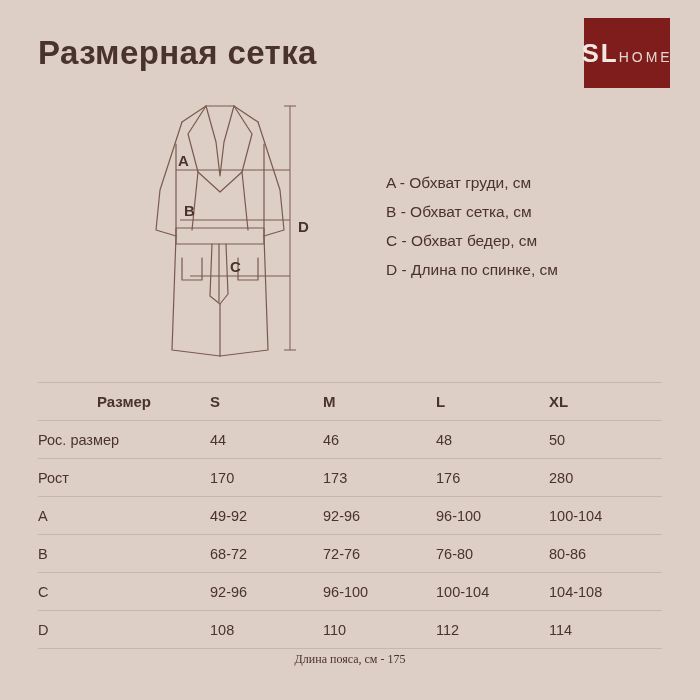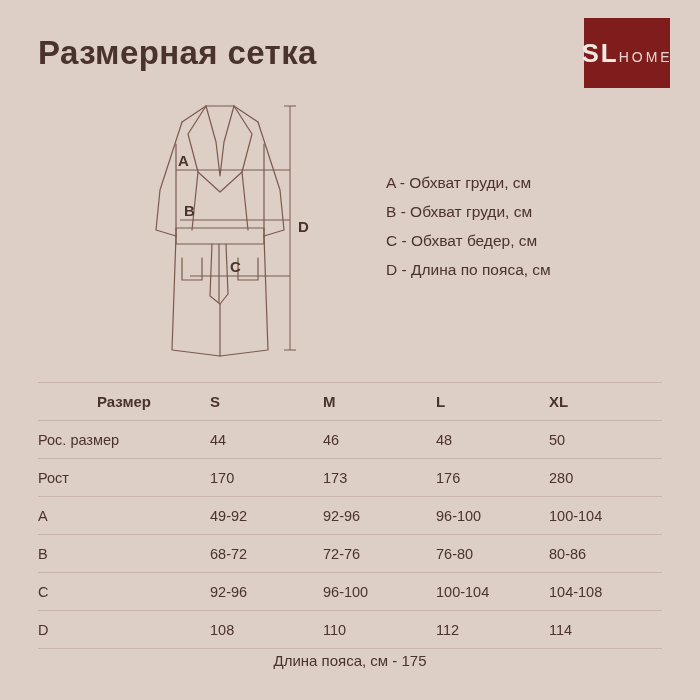--- a/index.html
+++ b/index.html
@@ -114,22 +114,23 @@
   }
   .col {
     width: 113px;
   }
   .footnote {
     position: absolute;
     left: 0;
     right: 0;
     top: 652px;
     text-align: center;
-    font-size: 15px;
-    color: #4a332c;
+    font-size: 12px;
+    color: #4a332c;
+    font-family: Liberation Serif, serif;
   }
 </style>
 </head>
 <body>
 
 <div class="page">
 
   <div class="title">Размерная сетка</div>
 
   <div class="logo-box">
@@ -187,23 +188,23 @@
         <text x="58" y="86">A</text>
         <text x="64" y="136">B</text>
         <text x="110" y="192">C</text>
         <text x="178" y="152">D</text>
       </g>
     </svg>
   </div>
 
   <div class="legend">
     <div>A - Обхват груди, см</div>
-    <div>B - Обхват груди, см</div>
+    <div>B - Обхват сетка, см</div>
     <div>C - Обхват бедер, см</div>
-    <div>D - Длина по пояса, см</div>
+    <div>D - Длина по спинке, см</div>
   </div>
 
   <div class="table-wrap">
     <table>
       <thead>
         <tr>
           <th class="rowhead">Размер</th>
           <td class="col">S</td>
           <td class="col">M</td>
           <td class="col">L</td>

